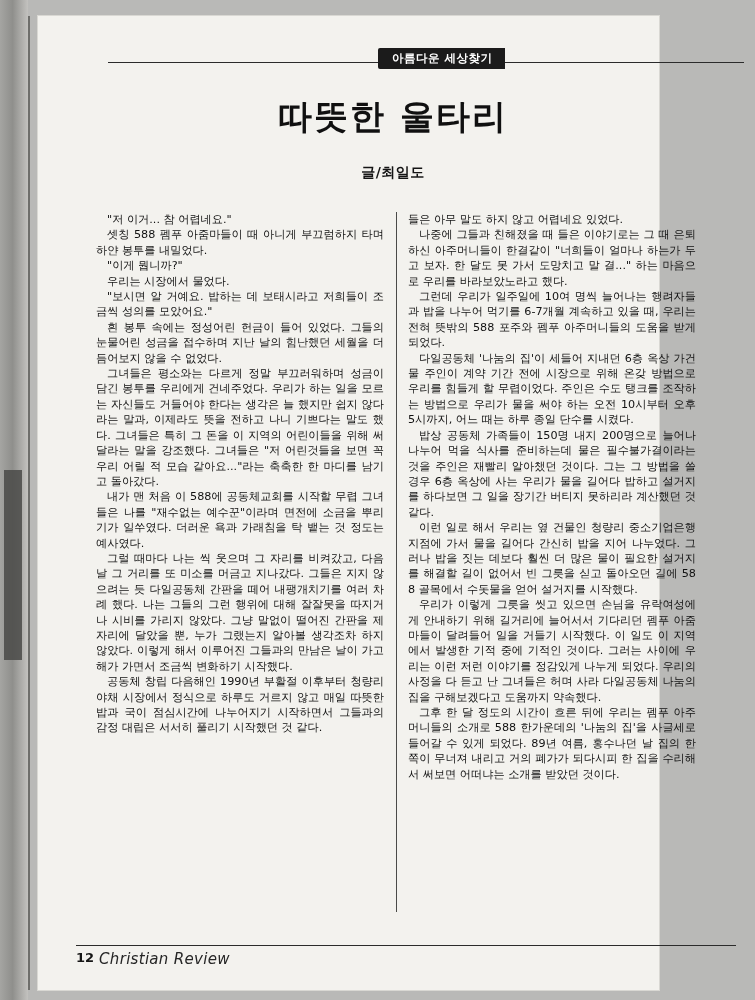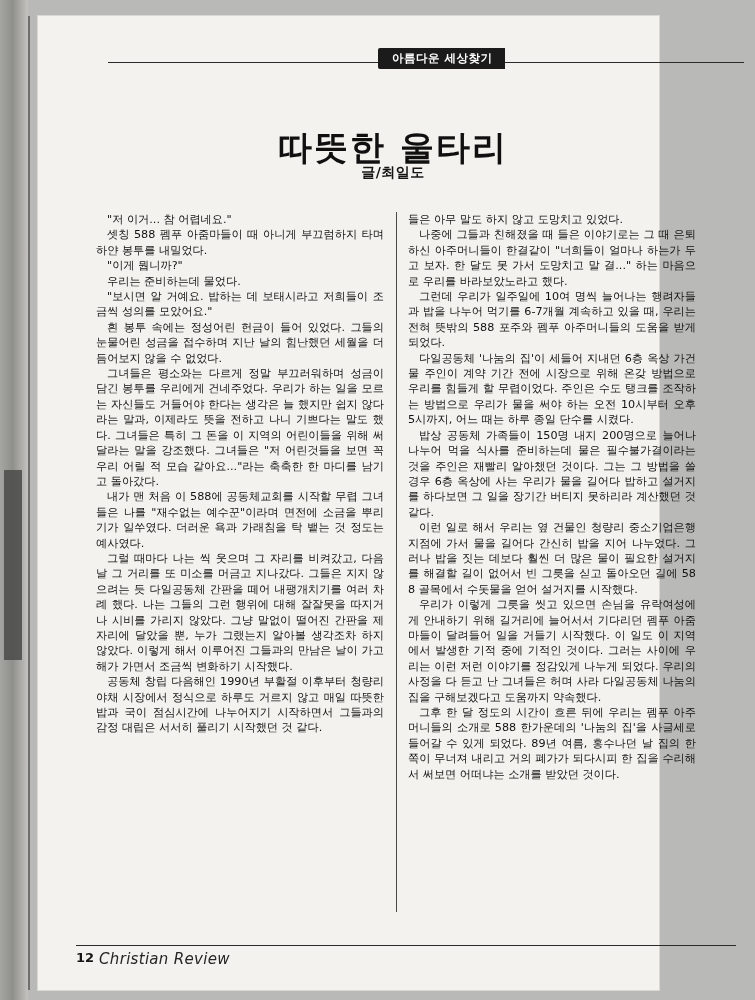--- a/index.html
+++ b/index.html
@@ -83,21 +83,20 @@
     position: absolute;
     left: 0;
     top: 78px;
     width: 710px;
     text-align: center;
     font-family: "DejaVu Sans", sans-serif;
     font-size: 34px;
     font-weight: bold;
     letter-spacing: 2px;
     color: #101010;
-    margin-top: 31px;
   }
   .byline {
     position: absolute;
     left: 0;
     top: 148px;
     width: 710px;
     text-align: center;
     font-size: 14px;
     font-weight: bold;
     color: #141414;
@@ -192,35 +191,35 @@
     <div class="headline">따뜻한 울타리</div>
 
     <div class="byline">글/최일도</div>
 
     <div class="columns">
 
       <div class="col">
         <p class="quote">"저 이거... 참 어렵네요."</p>
         <p>셋칭 588 펨푸 아줌마들이 때 아니게 부끄럼하지 타며 하얀 봉투를 내밀었다.</p>
         <p class="quote">"이게 뭡니까?"</p>
-        <p>우리는 준비하는데 물었다.</p>
+        <p>우리는 시장에서 물었다.</p>
         <p class="quote">"보시면 알 거예요. 밥하는 데 보태시라고 저희들이 조금씩 성의를 모았어요."</p>
         <p>흰 봉투 속에는 정성어린 헌금이 들어 있었다. 그들의 눈물어린 성금을 접수하며 지난 날의 힘난했던 세월을 더듬어보지 않을 수 없었다.</p>
         <p>그녀들은 평소와는 다르게 정말 부끄러워하며 성금이 담긴 봉투를 우리에게 건네주었다. 우리가 하는 일을 모르는 자신들도 거들어야 한다는 생각은 늘 했지만 쉽지 않다라는 말과, 이제라도 뜻을 전하고 나니 기쁘다는 말도 했다. 그녀들은 특히 그 돈을 이 지역의 어린이들을 위해 써달라는 말을 강조했다. 그녀들은 "저 어린것들을 보면 꼭 우리 어릴 적 모습 같아요..."라는 축축한 한 마디를 남기고 돌아갔다.</p>
         <p>내가 맨 처음 이 588에 공동체교회를 시작할 무렵 그녀들은 나를 "재수없는 예수꾼"이라며 면전에 소금을 뿌리기가 일쑤였다. 더러운 욕과 가래침을 탁 뱉는 것 정도는 예사였다.</p>
         <p>그럴 때마다 나는 씩 웃으며 그 자리를 비켜갔고, 다음날 그 거리를 또 미소를 머금고 지나갔다. 그들은 지지 않으려는 듯 다일공동체 간판을 떼어 내팽개치기를 여러 차례 했다. 나는 그들의 그런 행위에 대해 잘잘못을 따지거나 시비를 가리지 않았다. 그냥 말없이 떨어진 간판을 제자리에 달았을 뿐, 누가 그랬는지 알아볼 생각조차 하지 않았다. 이렇게 해서 이루어진 그들과의 만남은 날이 가고 해가 가면서 조금씩 변화하기 시작했다.</p>
         <p>공동체 창립 다음해인 1990년 부활절 이후부터 청량리 야채 시장에서 정식으로 하루도 거르지 않고 매일 따뜻한 밥과 국이 점심시간에 나누어지기 시작하면서 그들과의 감정 대립은 서서히 풀리기 시작했던 것 같다.</p>
       </div>
 
       <div class="col-divider">
         <div class="rule"></div>
       </div>
 
       <div class="col">
-        <p class="noindent">들은 아무 말도 하지 않고 도망치고 있었다.</p>
+        <p class="noindent">들은 아무 말도 하지 않고 어렵네요 있었다.</p>
         <p>나중에 그들과 친해졌을 때 들은 이야기로는 그 때 은퇴하신 아주머니들이 한결같이 "너희들이 얼마나 하는가 두고 보자. 한 달도 못 가서 도망치고 말 결..." 하는 마음으로 우리를 바라보았노라고 했다.</p>
         <p>그런데 우리가 일주일에 10여 명씩 늘어나는 행려자들과 밥을 나누어 먹기를 6-7개월 계속하고 있을 때, 우리는 전혀 뜻밖의 588 포주와 펨푸 아주머니들의 도움을 받게 되었다.</p>
         <p>다일공동체 '나눔의 집'이 세들어 지내던 6층 옥상 가건물 주인이 계약 기간 전에 시장으로 위해 온갖 방법으로 우리를 힘들게 할 무렵이었다. 주인은 수도 탱크를 조작하는 방법으로 우리가 물을 써야 하는 오전 10시부터 오후 5시까지, 어느 때는 하루 종일 단수를 시켰다.</p>
         <p>밥상 공동체 가족들이 150명 내지 200명으로 늘어나 나누어 먹을 식사를 준비하는데 물은 필수불가결이라는 것을 주인은 재빨리 알아챘던 것이다. 그는 그 방법을 쓸 경우 6층 옥상에 사는 우리가 물을 길어다 밥하고 설거지를 하다보면 그 일을 장기간 버티지 못하리라 계산했던 것 같다.</p>
         <p>이런 일로 해서 우리는 옆 건물인 청량리 중소기업은행 지점에 가서 물을 길어다 간신히 밥을 지어 나누었다. 그러나 밥을 짓는 데보다 훨씬 더 많은 물이 필요한 설거지를 해결할 길이 없어서 빈 그릇을 싣고 돌아오던 길에 588 골목에서 수돗물을 얻어 설거지를 시작했다.</p>
         <p>우리가 이렇게 그릇을 씻고 있으면 손님을 유락여성에게 안내하기 위해 길거리에 늘어서서 기다리던 펨푸 아줌마들이 달려들어 일을 거들기 시작했다. 이 일도 이 지역에서 발생한 기적 중에 기적인 것이다. 그러는 사이에 우리는 이런 저런 이야기를 정감있게 나누게 되었다. 우리의 사정을 다 듣고 난 그녀들은 허며 사라 다일공동체 나눔의 집을 구해보겠다고 도움까지 약속했다.</p>
         <p>그후 한 달 정도의 시간이 흐른 뒤에 우리는 펨푸 아주머니들의 소개로 588 한가운데의 '나눔의 집'을 사글세로 들어갈 수 있게 되었다. 89년 여름, 홍수나던 날 집의 한쪽이 무너져 내리고 거의 폐가가 되다시피 한 집을 수리해서 써보면 어떠냐는 소개를 받았던 것이다.</p>
       </div>
 
     </div>

